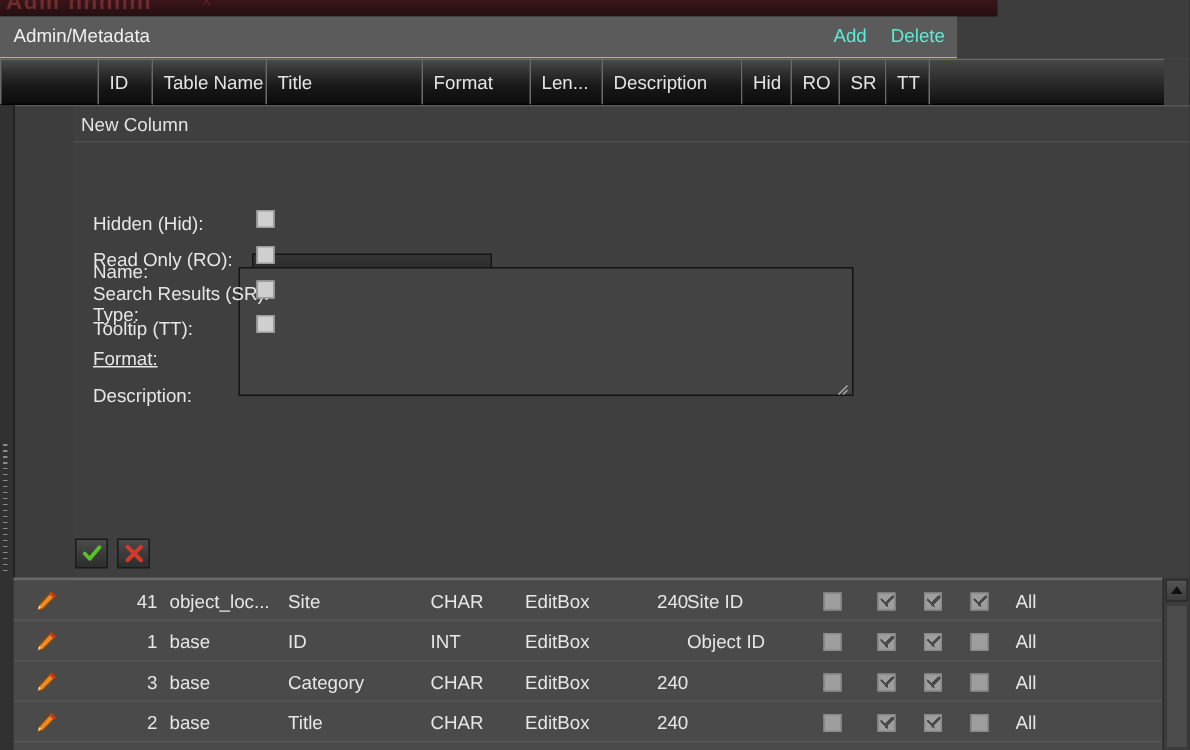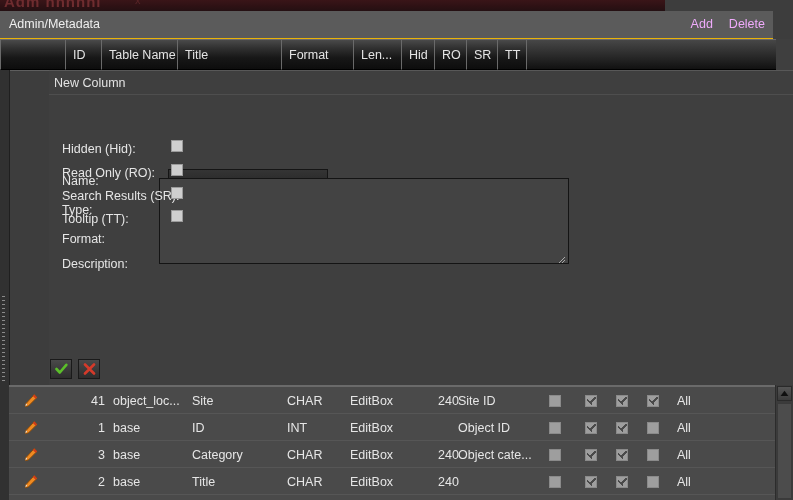--- a/index.html
+++ b/index.html
@@ -12,25 +12,25 @@
   #app{position:relative;width:793px;height:500px;background:#3d3d3d;}
 
   
   .topstrip{position:absolute;left:0;top:0;width:665px;height:11px;
     background:linear-gradient(180deg,#3a1518 0%,#2e1114 55%,#241012 100%);overflow:hidden;}
   .topstrip .ghost{position:absolute;left:4px;top:-7px;font-size:15px;color:#6e2c2f;
     letter-spacing:1px;white-space:nowrap;font-weight:bold;}
   .topstrip .ghost2{position:absolute;left:135px;top:-6px;font-size:11px;color:#5a2528;}
 
   
-  .headerbar{position:absolute;left:0;top:11px;width:773px;height:27px;
+  .headerbar{position:absolute;left:0;top:11px;width:638px;height:27px;
     background:#5b5b5b;border-bottom:1px solid #eab308;text-decoration:underline;}
   .headerbar .title{position:absolute;left:9px;top:6px;font-size:12.5px;color:#efefef;}
   .headerbar .actions{position:absolute;right:8px;top:6px;display:flex;gap:16px;}
-  .headerbar .actions span{font-size:12.5px;color:#f0abfc;cursor:default;}
+  .headerbar .actions span{font-size:12.5px;color:#5eead4;cursor:default;}
 
   
   .colhdr{position:absolute;left:0;top:39px;width:793px;height:31px;
     background:#1b1b1b;display:flex;align-items:stretch;
     border-bottom:1px solid #5e5e5e;}
   .colhdr .cell{
     background:linear-gradient(180deg,#4a4a4a 0%,#303030 28%,#171717 62%,#0d0d0d 100%);
     border-right:1px solid #6a6a6a;border-top:1px solid #6a6a6a;border-bottom:1px solid #000;
     display:flex;align-items:center;padding-left:7px;box-sizing:border-box;
     font-size:12.5px;color:#e4e4e4;overflow:hidden;white-space:nowrap;}
@@ -126,20 +126,21 @@
     </div>
   </div>
 
   <div class="colhdr" id="colhdr">
       <div class="cell" style="width:66px"></div>
       <div class="cell" style="width:36px">ID</div>
       <div class="cell" style="width:76px">Table Name</div>
       <div class="cell" style="width:104px">Title</div>
       <div class="cell" style="width:72px">Format</div>
       <div class="cell" style="width:48px">Len...</div>
+      <div class="cell" style="width:93px">Description</div>
       <div class="cell" style="width:33px">Hid</div>
       <div class="cell" style="width:32px">RO</div>
       <div class="cell" style="width:31px">SR</div>
       <div class="cell" style="width:29px">TT</div>
       <div class="endcap"></div>
     </div>
 
   <div class="gutter"></div>
   <div class="grip"></div>
 
@@ -170,21 +171,21 @@
             <path d="M1.5 7 L5.5 3 L9.5 7" fill="none" stroke="#d5d5d5" stroke-width="1.6"></path>
           </svg>
       </i>
       <i style="top:10px;">
         <svg width="11" height="10" viewBox="0 0 11 10">
             <path d="M1.5 3 L5.5 7 L9.5 3" fill="none" stroke="#d5d5d5" stroke-width="1.6"></path>
           </svg>
       </i>
     </div>
 
-    <div class="flabel" style="left:13px;top:161px;">Format:</div>
+    <div class="flabel" style="left:13px;top:161px;text-decoration:underline;">Format:</div>
     <div class="tsel" style="left:119px;top:155px;width:160px;height:21px;">
       <span>EditBox</span>
       <span class="chev">
         <svg width="9" height="6" viewBox="0 0 9 6">
             <path d="M0.5 0.8 L4.5 5 L8.5 0.8" fill="none" stroke="#cfcfcf" stroke-width="1.6"></path>
           </svg>
       </span>
     </div>
 
     <div class="flabel" style="left:13px;top:186px;">Description:</div>
@@ -266,21 +267,20 @@
             <path d="M11.2 1.6 L14 4.4 L5.4 13 L2.4 13.6 L3 10.6 Z" fill="#ef8a22" stroke="#8a4a06" stroke-width="0.9"></path>
             <path d="M11.2 1.6 L14 4.4 L12.6 5.8 L9.8 3 Z" fill="#d03a1c"></path>
             <path d="M2.4 13.6 L3 10.6 L4.2 11.8 Z" fill="#e9e9e9"></path>
           </svg></span>
         <span class="c" style="left:62px;width:34px;justify-content:flex-end">3</span>
         <span class="c" style="left:104px;width:74px">base</span>
         <span class="c" style="left:183px;width:90px">Category</span>
         <span class="c" style="left:278px;width:50px">CHAR</span>
         <span class="c" style="left:341px;width:70px">EditBox</span>
         <span class="c" style="left:429px;width:38px">240</span>
-        <span class="c" style="left:449px;width:86px">Object cate...</span>
         <span class="cb" style="left:540px"></span>
         <span class="cb on" style="left:576px"></span>
         <span class="cb on" style="left:607px"></span>
         <span class="cb" style="left:638px"></span>
         <span class="c" style="left:668px;width:80px">All</span>
       </div>
       <div class="row" style="top:81px">
         <span class="pencil"><svg width="16" height="16" viewBox="0 0 16 16">
             <path d="M11.2 1.6 L14 4.4 L5.4 13 L2.4 13.6 L3 10.6 Z" fill="#ef8a22" stroke="#8a4a06" stroke-width="0.9"></path>
             <path d="M11.2 1.6 L14 4.4 L12.6 5.8 L9.8 3 Z" fill="#d03a1c"></path>

